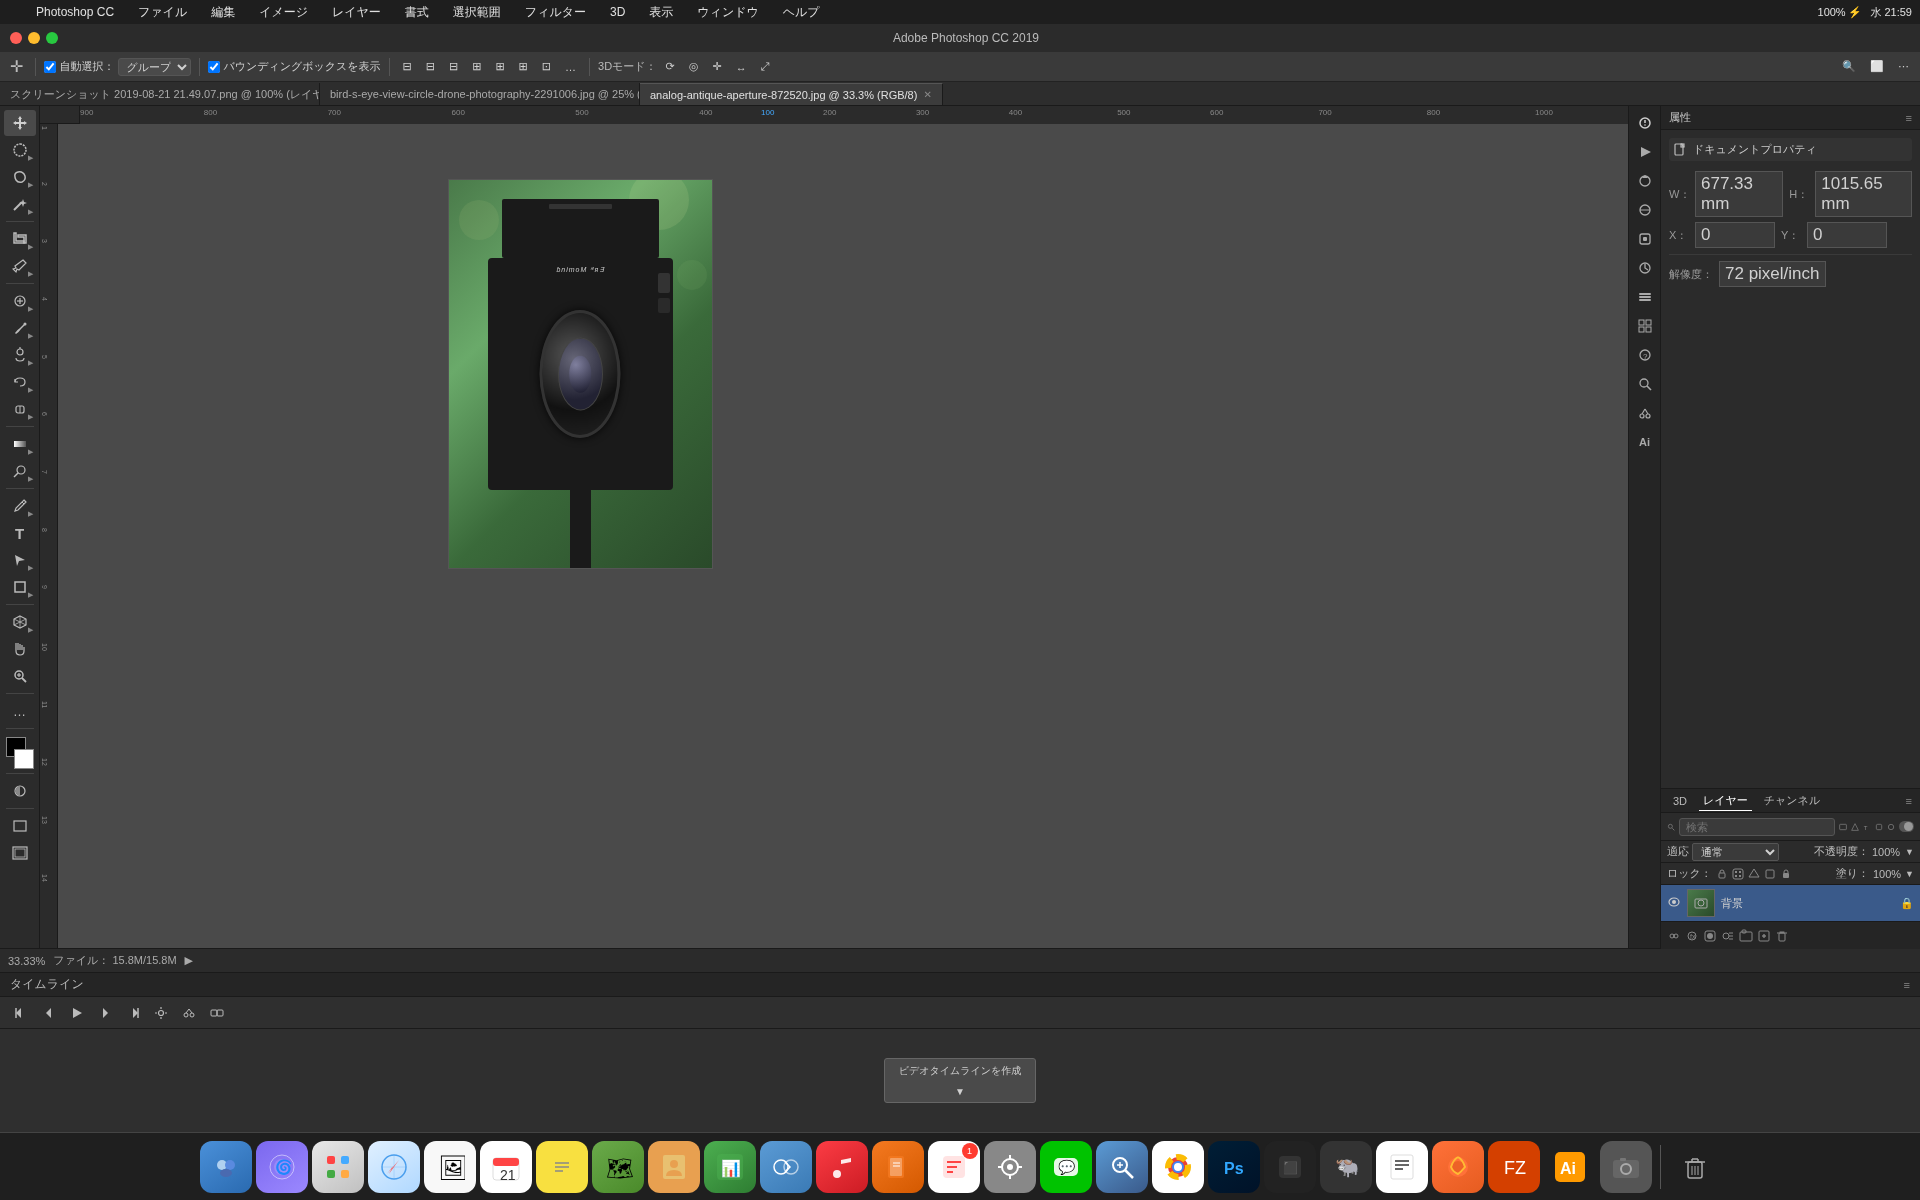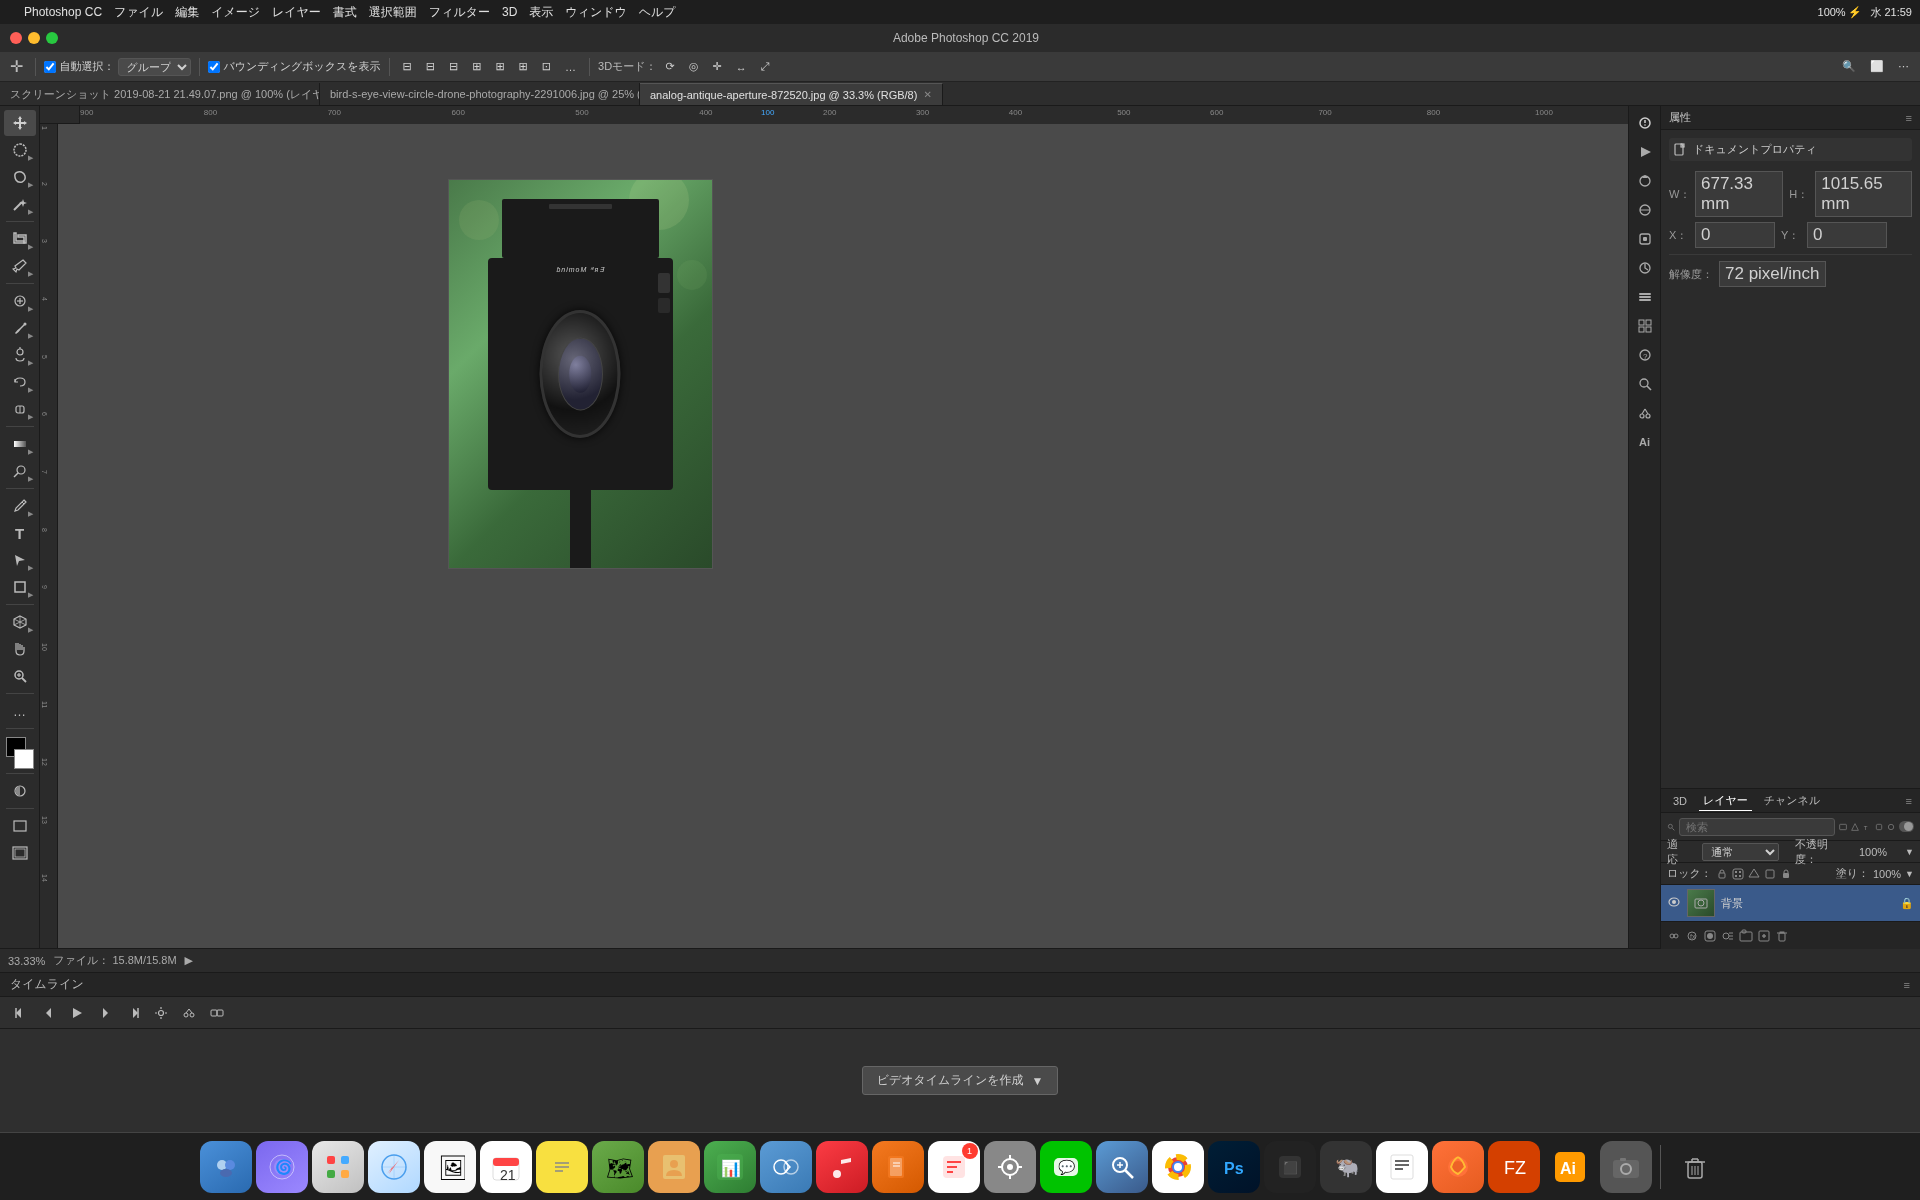--- a/index.html
+++ b/index.html
@@ -14,21 +14,21 @@
     }
 
     
     #macos-menubar {
       width: 100%;
       height: 24px;
       background: #1e1e1e;
       display: flex;
       align-items: center;
       padding: 0 8px;
-      gap: 12px;
+      gap: 24px;
       position: relative;
       z-index: 100;
     }
     #macos-menubar .apple-icon { font-size: 16px; color: #fff; margin-right: 4px; }
     #macos-menubar .menu-item { font-size: 12px; color: #e0e0e0; cursor: pointer; white-space: nowrap; }
     .menubar-right {
       position: absolute;
       right: 8px;
       display: flex;
       align-items: center;
@@ -494,27 +494,28 @@
     .timeline-content {
       flex: 1;
       display: flex;
       align-items: center;
       justify-content: center;
     }
     .create-timeline-btn {
       background: #4a4a4a;
       border: 1px solid #666;
       color: #d0d0d0;
-      font-size: 12px;
+      font-size: 10px;
       padding: 5px 14px;
       border-radius: 3px;
       cursor: pointer;
       display: flex;
       align-items: center;
       gap: 8px;
+      flex-direction: column;
     }
 
     
     #dock {
       width: 100%;
       height: 68px;
       background: rgba(30,30,30,0.95);
       border-top: 1px solid #444;
       display: flex;
       align-items: center;
@@ -1063,21 +1064,21 @@
           </svg>
         <svg width="12" height="12" viewBox="0 0 12 12">
             <circle cx="6" cy="6" r="4" fill="none" stroke="#888" stroke-width="1"></circle>
           </svg>
 
         <div style="width:22px;height:11px;background:#555;border-radius:6px;position:relative;margin-left:auto;">
           <div style="width:9px;height:9px;background:#999;border-radius:50%;position:absolute;right:1px;top:1px;"></div>
         </div>
       </div>
 
-      <div style="display:flex;height:22px;align-items:center;padding:0 6px;gap:16px;border-bottom:1px solid #1a1a1a;font-size:11px;color:#bbb;">
+      <div style="display:flex;height:22px;align-items:center;padding:0 6px;gap:3px;border-bottom:1px solid #1a1a1a;font-size:11px;color:#bbb;">
         <span>適応</span>
         <select class="layers-mode-dropdown">
           <option>通常</option>
           <option>スクリーン</option>
           <option>乗算</option>
         </select>
         <span style="margin-left:auto;">不透明度：</span>
         <span>100%</span>
         <span style="margin-left:2px;font-size:9px;">▼</span>
       </div>

